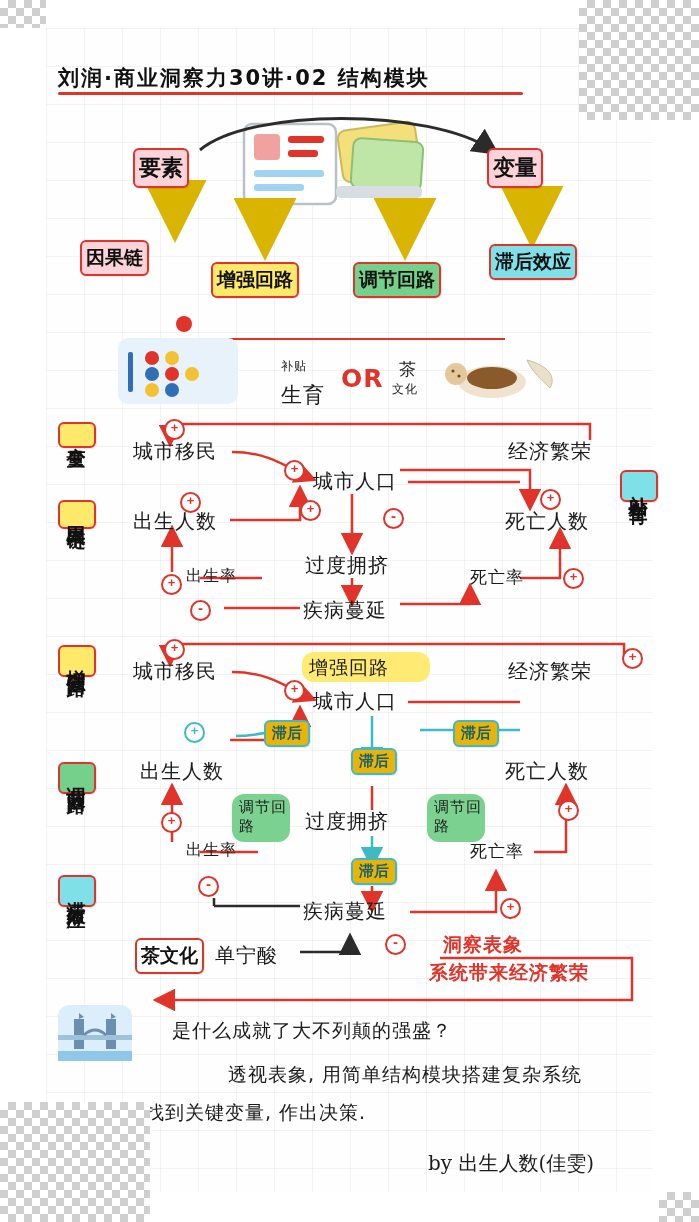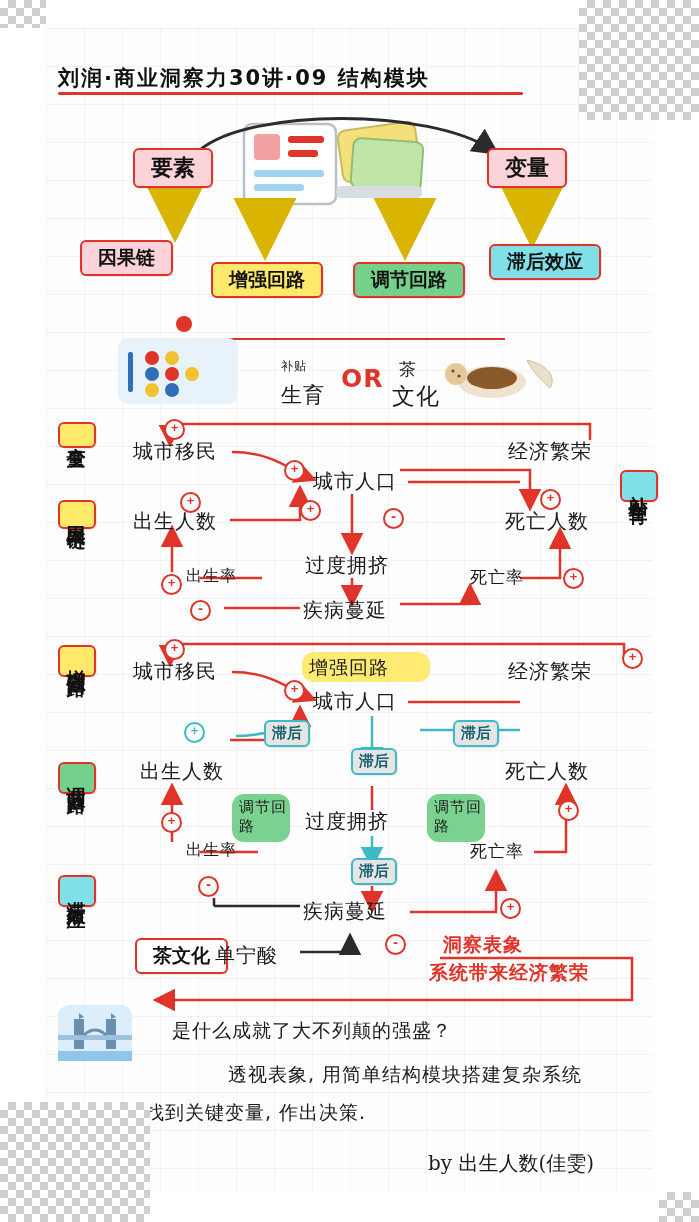--- a/index.html
+++ b/index.html
@@ -55,33 +55,33 @@
   }
   .title-underline{
     position:absolute;height:3px;background:#e0342b;border-radius:2px;
   }
 
   
   .box{
     position:absolute;
     border:2.5px solid #e0342b;
     border-radius:6px;
-    padding:3px 16px;
+    padding:3px 4px;
     font-size:19px;font-weight:bold;
     color:#111;
     background:#ffffff;
     white-space:nowrap;
     font-family:"DejaVu Sans","Liberation Sans",sans-serif;
     box-shadow:1px 1px 0 rgba(0,0,0,.08);
   }
   .box.pink{background:#fbd3d8;border-color:#e0342b;}
   .box.yellow{background:#ffe96b;border-color:#e0342b;}
   .box.green{background:#74d08a;border-color:#e0342b;}
   .box.cyan{background:#7fe0e8;border-color:#e0342b;}
-  .box.cyan2{background:#e5e5e5;border-color:#3fb9c4;color:#15616d;}
+  .box.cyan2{background:#eab308;border-color:#3fb9c4;color:#15616d;}
   .box.plain{background:#fff;}
   .box.vert{
     writing-mode:vertical-rl;
     text-orientation:upright;
     padding:8px 4px;
     letter-spacing:3px;
   }
 
   
   .hl{
@@ -139,21 +139,21 @@
 </style>
 </head>
 <body>
 
 <div class="page">
 
   <div class="paper">
     <div class="grid"></div>
   </div>
 
-  <div class="hw title" style="left:58px;top:64px;">刘润·商业洞察力30讲·09 结构模块</div>
+  <div class="hw title" style="left:58px;top:64px;">刘润·商业洞察力30讲·02 结构模块</div>
   <div class="title-underline" style="left:58px;top:92px;width:465px;"></div>
 
   <div class="owl">
     <svg viewBox="0 0 74 72" width="74" height="72">
       <ellipse cx="37" cy="40" rx="28" ry="28" fill="#f5a04a"></ellipse>
       <path d="M12 22 L18 6 L30 18 Z" fill="#f5a04a"></path>
       <path d="M62 22 L56 6 L44 18 Z" fill="#f5a04a"></path>
       <ellipse cx="27" cy="35" rx="10" ry="10" fill="#fff"></ellipse>
       <ellipse cx="47" cy="35" rx="10" ry="10" fill="#fff"></ellipse>
       <circle cx="27" cy="35" r="4" fill="#222"></circle>
@@ -232,21 +232,21 @@
       <circle cx="21" cy="31" r="1.6" fill="#6b4a22"></circle>
         <circle cx="27" cy="36" r="1.6" fill="#6b4a22"></circle>
       <path d="M95 20 C118 26 124 38 118 48 C110 40 100 32 95 20 Z" fill="#eadfc8" stroke="#cbbda0"></path>
     </svg>
   </div>
 
   <div class="hw" style="left:281px;top:358px;font-size:12px;">补贴</div>
   <div class="hw" style="left:281px;top:381px;font-size:21px;">生育</div>
   <div class="hw red" style="left:341px;top:364px;font-size:25px;font-weight:bold;">OR</div>
   <div class="hw" style="left:399px;top:358px;font-size:17px;">茶</div>
-  <div class="hw" style="left:392px;top:381px;font-size:23px;">文化</div>
+  <div class="hw" style="left:392px;top:381px;font-size:12px;">文化</div>
 
   <div class="box yellow vert" style="left:58px;top:422px;">变量</div>
   <div class="box yellow vert" style="left:58px;top:500px;">因果链</div>
   <div class="box cyan vert" style="left:620px;top:470px;">补贴生育</div>
 
   <svg class="draw">
 
     <path d="M232,452 C272,452 290,470 310,478" stroke="#e0342b" stroke-width="2.5" fill="none" marker-end="url(#ar-red)"></path>
 
     <path d="M400,470 L530,470 L530,504" stroke="#e0342b" stroke-width="2.5" fill="none" marker-end="url(#ar-red)"></path>

